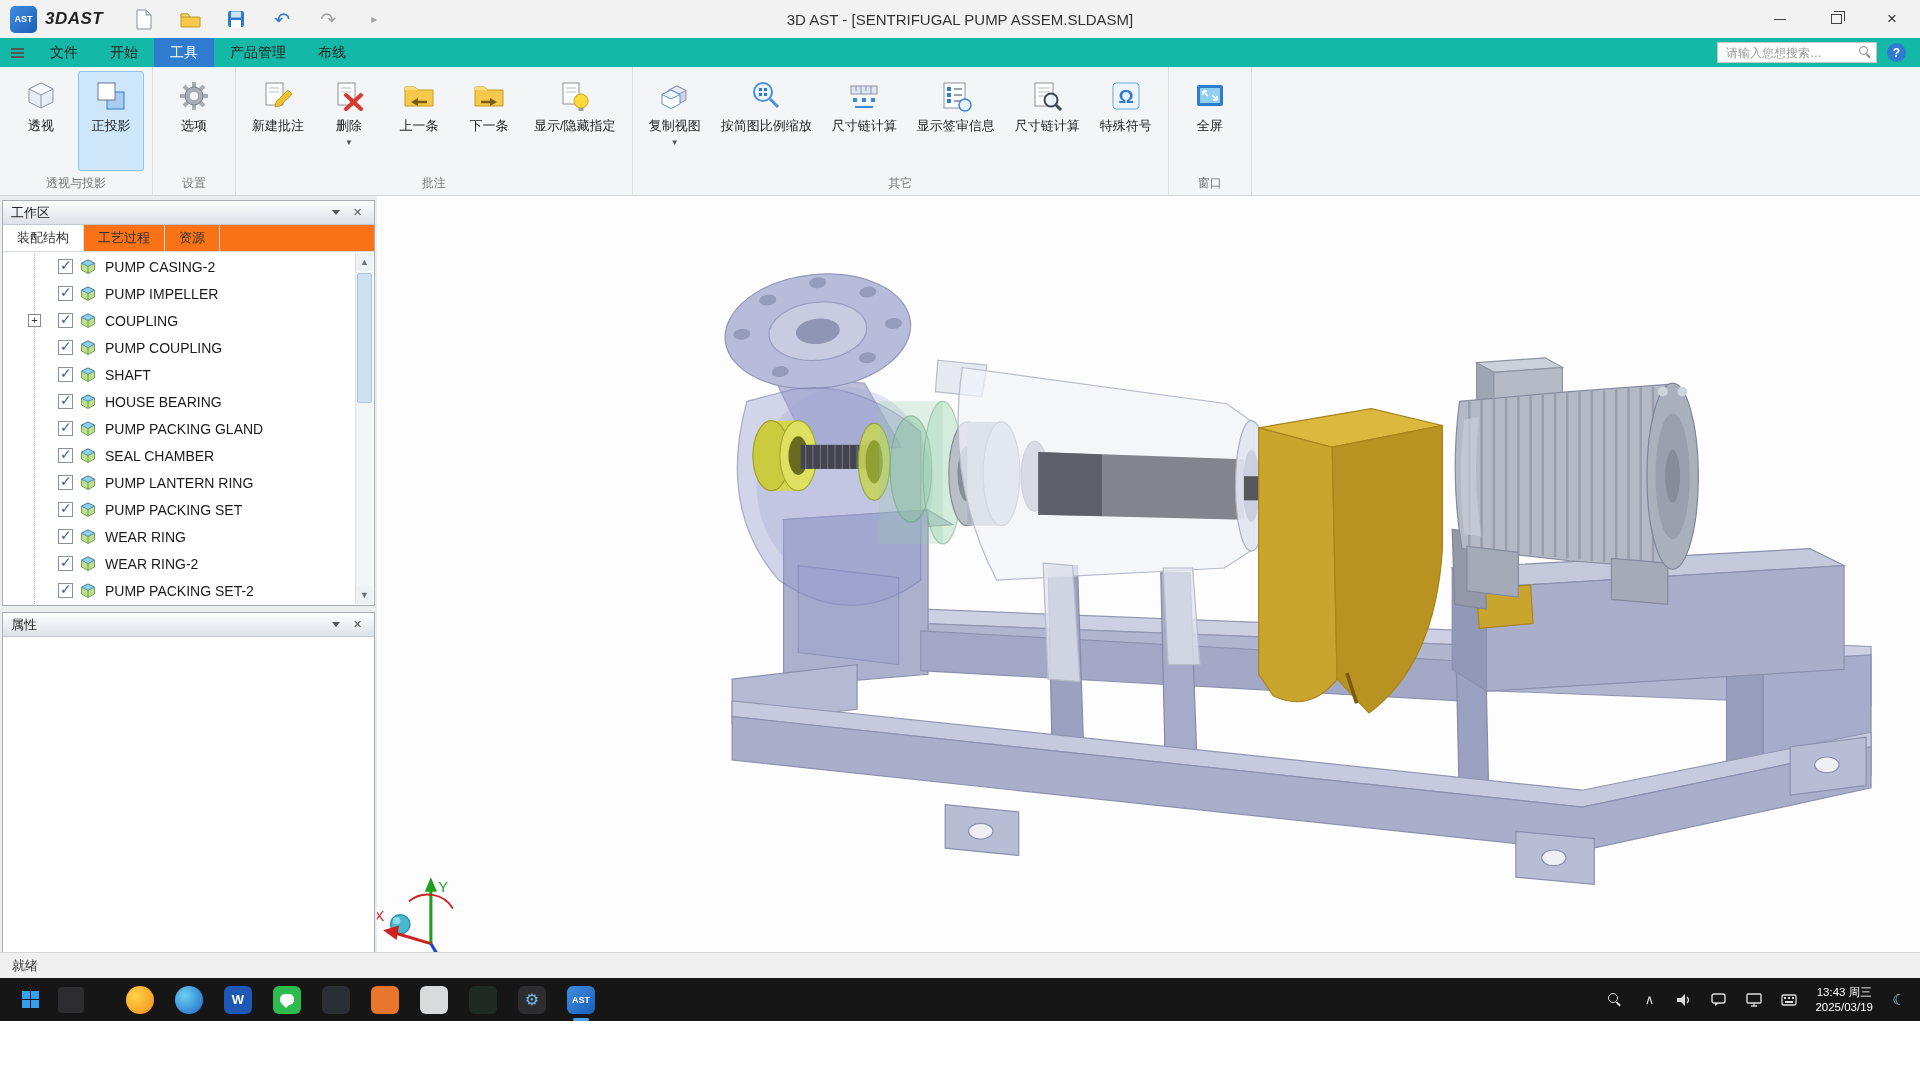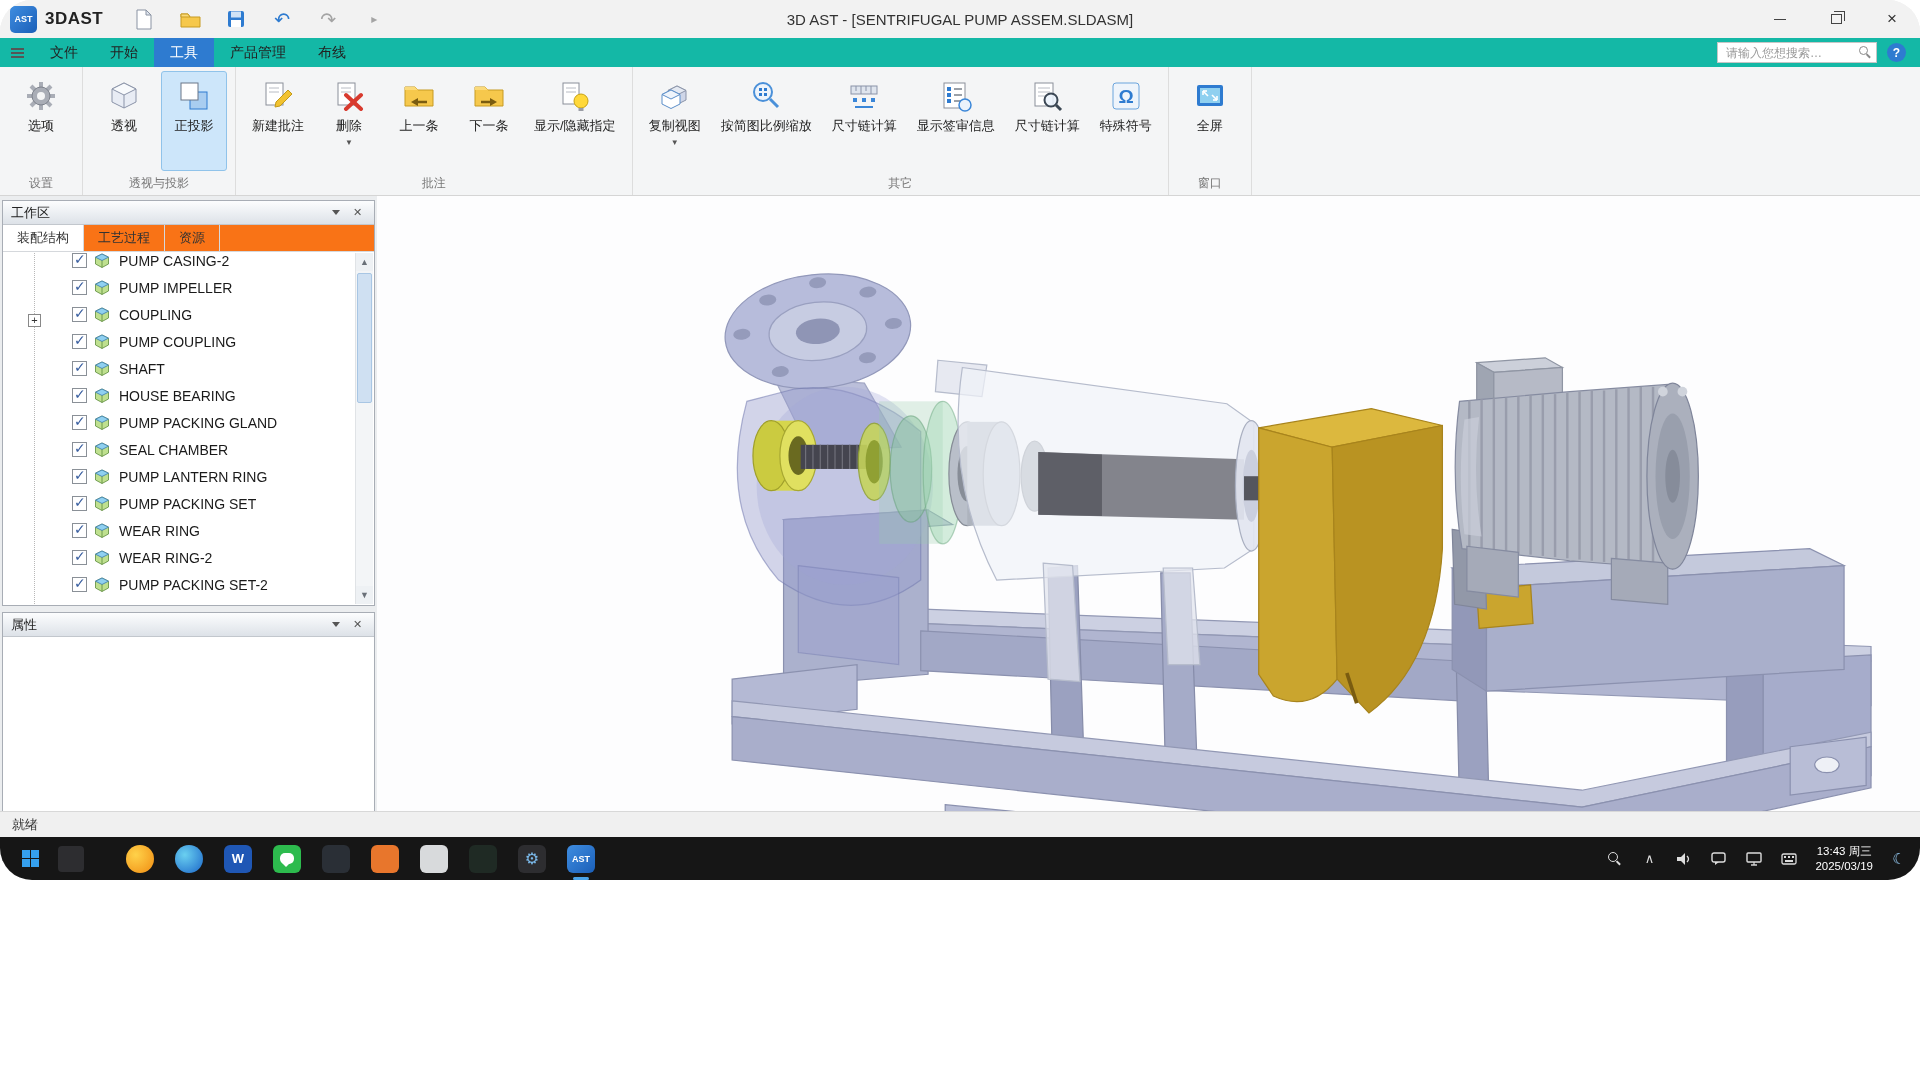--- a/index.html
+++ b/index.html
@@ -1,22 +1,22 @@
 <!DOCTYPE html>
 <html><head>
 <meta charset="utf-8">
 <style>
   * { margin:0; padding:0; box-sizing:border-box; }
   html,body { width:1920px; height:1073px; font-family:"Liberation Sans","DejaVu Sans",sans-serif; }
-  #app { position:relative; width:1920px; height:880px; background:#f0f0f0; overflow:hidden;border-radius:32px; }
+  #app { position:relative; width:1920px; height:1021px; background:#f0f0f0; overflow:hidden; }
 
   
   .titlebar { position:absolute; left:0; top:0; width:100%; height:38px; background:#f2f2f2; display:flex; align-items:center; }
   .logo { width:27px; height:27px; margin-left:10px; border-radius:5px; background:linear-gradient(135deg,#3f8de0,#1b5fb8); color:#fff; font-size:9px; font-weight:bold; display:flex; align-items:center; justify-content:center; flex:0 0 auto; }
-  .appname { font-size:17px; font-weight:bold; color:#222; margin-left:8px; letter-spacing:.5px; }
+  .appname { font-size:17px; font-weight:bold; color:#222; margin-left:8px; letter-spacing:.5px;font-style:italic; }
   .qat { display:flex; align-items:center; margin-left:30px; gap:24px; }
   .qat .qbtn { width:22px; height:22px; display:flex; align-items:center; justify-content:center; }
   .glyph-undo { color:#2e7bd0; font-size:19px; }
   .glyph-redo { color:#a4a4a4; font-size:19px; }
   .glyph-more { color:#a4a4a4; font-size:12px; }
   .win-title { position:absolute; left:0; right:0; top:0; height:38px; display:flex; align-items:center; justify-content:center; font-size:15px; color:#333; pointer-events:none; }
   .win-controls { margin-left:auto; display:flex; height:38px; }
   .wbtn { width:56px; height:38px; display:flex; align-items:center; justify-content:center; color:#333; }
   .min-glyph { width:12px; height:1px; background:#444; display:block; }
   .max-glyph { width:11px; height:10px; border:1px solid #444; display:block; position:relative; background:#f2f2f2; }
@@ -55,21 +55,21 @@
   .panel-properties { top:416px; height:382px; }
   .panel-header { height:24px; background:linear-gradient(#fcfdfe,#dde2e8); border-bottom:1px solid #c2c7cd; display:flex; align-items:center; padding:0 8px; font-size:13px; color:#222;text-align:right; }
   .panel-hbtns { margin-left:auto; display:flex; gap:5px; }
   .phbtn { width:17px; height:16px; display:flex; align-items:center; justify-content:center; color:#555; font-size:11px; }
   .chev-down { width:0; height:0; border-left:4px solid transparent; border-right:4px solid transparent; border-top:5px solid #555; }
   .ws-tabs { height:27px; display:flex; background:#f97316; border-bottom:1px solid #d5d8dc; }
   .ws-tab { padding:0 14px; font-size:13px; display:flex; align-items:center; color:#333; border-right:1px solid #d5d8dc; }
   .ws-tab.active { background:#fff; }
   .tree { position:absolute; top:52px; bottom:1px; left:1px; right:19px; background:#fff; overflow:hidden; }
   .tree::before { content:""; position:absolute; left:30px; top:0; bottom:0; border-left:1px dotted #b8b8b8; }
-  .tree-row { height:27px; display:flex; align-items:flex-start; padding-left:68px; position:relative; font-size:14px; color:#1a1a1a; }
+  .tree-row { height:27px; display:flex; align-items:center; padding-left:54px; position:relative; font-size:14px; color:#1a1a1a; }
   .checkbox { width:15px; height:15px; border:1px solid #8a9097; background:#fff; margin-right:7px; position:relative; flex:0 0 auto; }
   .checkbox::after { content:"✓"; position:absolute; left:1px; top:-3px; font-size:14px; color:#3a5fa0; }
   .cubeicon { margin-right:9px; flex:0 0 auto; display:flex; }
   .expander { position:absolute; left:24px; top:7px; width:13px; height:13px; border:1px solid #888; background:#fff; font-size:11px; line-height:11px; text-align:center; color:#333; }
   .tree-scroll { position:absolute; top:52px; right:1px; width:18px; bottom:1px; background:#f3f5f7; border-left:1px solid #e0e3e6; }
   .scroll-btn { position:absolute; left:0; right:0; height:18px; display:flex; align-items:center; justify-content:center; font-size:9px; color:#6a7078; background:#eef1f4; }
   .scroll-btn.up { top:0; }
   .scroll-btn.down { bottom:0; }
   .scroll-thumb { position:absolute; top:20px; left:1px; right:1px; height:130px; background:#cfe0f2; border:1px solid #a8c6e4; border-radius:2px; }
   .props-body { position:absolute; top:25px; left:1px; right:1px; bottom:1px; background:#fff; }
@@ -168,61 +168,61 @@
       </span>
       <span class="help">?</span>
     </div>
   </div>
 
   <div class="ribbon">
 
     <div class="rgroup">
       <div class="rbtn">
         <span class="ricon">
+          <svg width="30" height="30" viewBox="0 0 30 30">
+              <path d="M15 2 L27 8 L27 21 L15 27 L3 21 L3 8 Z" fill="#e8ecf4" stroke="#8a93a8"></path>
+              <path d="M15 2 L27 8 L15 14 L3 8 Z" fill="#f8fafc" stroke="#8a93a8"></path>
+              <path d="M15 14 L15 27" stroke="#8a93a8" fill="none"></path>
+            </svg>
+        </span>
+        <span class="rlabel">透视</span>
+      </div>
+      <div class="rbtn selected">
+        <span class="ricon">
+          <svg width="32" height="32" viewBox="0 0 32 32">
+              <rect x="12" y="12" width="17" height="17" fill="#a9cdf0" stroke="#2e7bd0"></rect>
+              <rect x="3" y="3" width="17" height="17" fill="#fff" stroke="#6b7688"></rect>
+            </svg>
+        </span>
+        <span class="rlabel">正投影</span>
+      </div>
+      <div class="rgroup-label">透视与投影</div>
+    </div>
+
+    <div class="rgroup">
+      <div class="rbtn">
+        <span class="ricon">
           <svg width="32" height="32" viewBox="0 0 32 32">
               <g stroke="#a9adb6" stroke-width="4">
                 <line x1="16" y1="2" x2="16" y2="9"></line>
                 <line x1="16" y1="23" x2="16" y2="30"></line>
                 <line x1="2" y1="16" x2="9" y2="16"></line>
                 <line x1="23" y1="16" x2="30" y2="16"></line>
                 <line x1="6" y1="6" x2="11" y2="11"></line>
                 <line x1="21" y1="21" x2="26" y2="26"></line>
                 <line x1="26" y1="6" x2="21" y2="11"></line>
                 <line x1="6" y1="26" x2="11" y2="21"></line>
               </g>
               <circle cx="16" cy="16" r="9" fill="#a9adb6" stroke="#7d828c"></circle>
               <circle cx="16" cy="16" r="4" fill="#f4f5f6"></circle>
             </svg>
         </span>
         <span class="rlabel">选项</span>
       </div>
       <div class="rgroup-label">设置</div>
-    </div>
-
-    <div class="rgroup">
-      <div class="rbtn">
-        <span class="ricon">
-          <svg width="30" height="30" viewBox="0 0 30 30">
-              <path d="M15 2 L27 8 L27 21 L15 27 L3 21 L3 8 Z" fill="#e8ecf4" stroke="#8a93a8"></path>
-              <path d="M15 2 L27 8 L15 14 L3 8 Z" fill="#f8fafc" stroke="#8a93a8"></path>
-              <path d="M15 14 L15 27" stroke="#8a93a8" fill="none"></path>
-            </svg>
-        </span>
-        <span class="rlabel">透视</span>
-      </div>
-      <div class="rbtn selected">
-        <span class="ricon">
-          <svg width="32" height="32" viewBox="0 0 32 32">
-              <rect x="12" y="12" width="17" height="17" fill="#a9cdf0" stroke="#2e7bd0"></rect>
-              <rect x="3" y="3" width="17" height="17" fill="#fff" stroke="#6b7688"></rect>
-            </svg>
-        </span>
-        <span class="rlabel">正投影</span>
-      </div>
-      <div class="rgroup-label">透视与投影</div>
     </div>
 
     <div class="rgroup">
       <div class="rbtn">
         <span class="ricon">
           <svg width="32" height="30" viewBox="0 0 32 30">
               <rect x="4" y="2" width="17" height="22" fill="#fff" stroke="#8a8f99"></rect>
               <line x1="7" y1="7" x2="17" y2="7" stroke="#b8bcc4"></line>
               <line x1="7" y1="11" x2="17" y2="11" stroke="#b8bcc4"></line>
               <polygon points="14,21 26,9 30,13 18,25 13,26" fill="#f2c230" stroke="#c29a18"></polygon>

